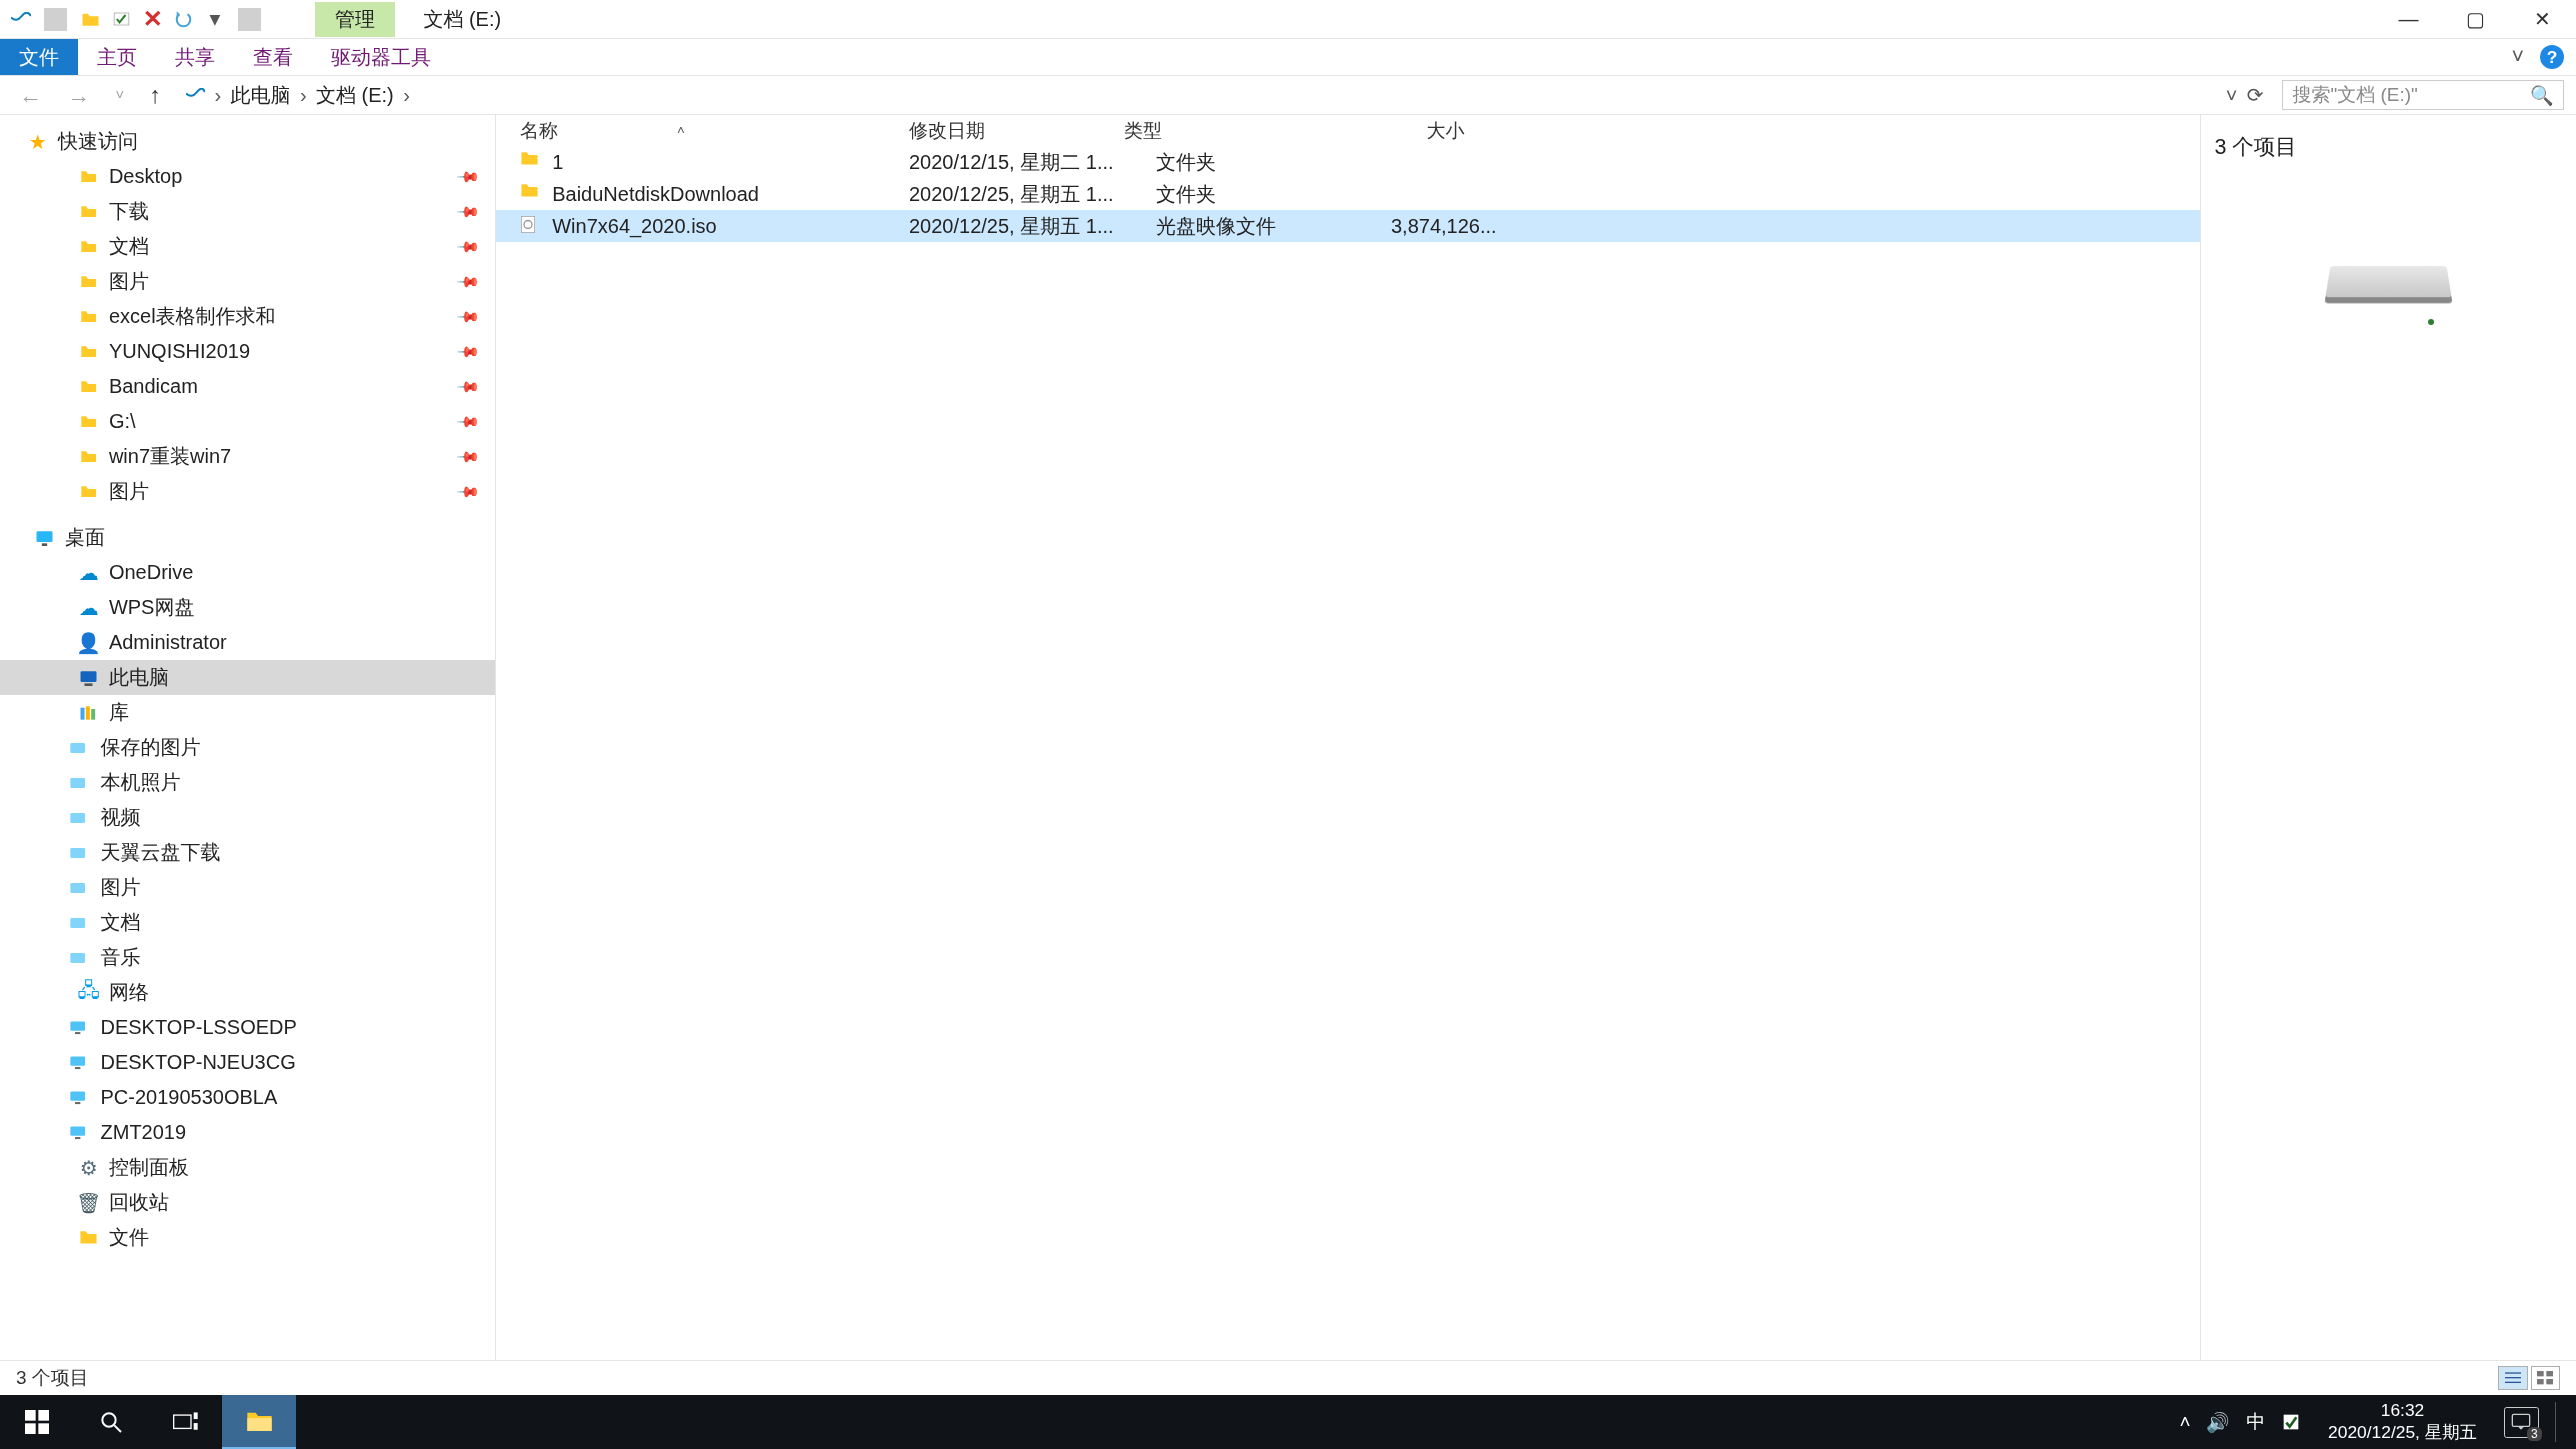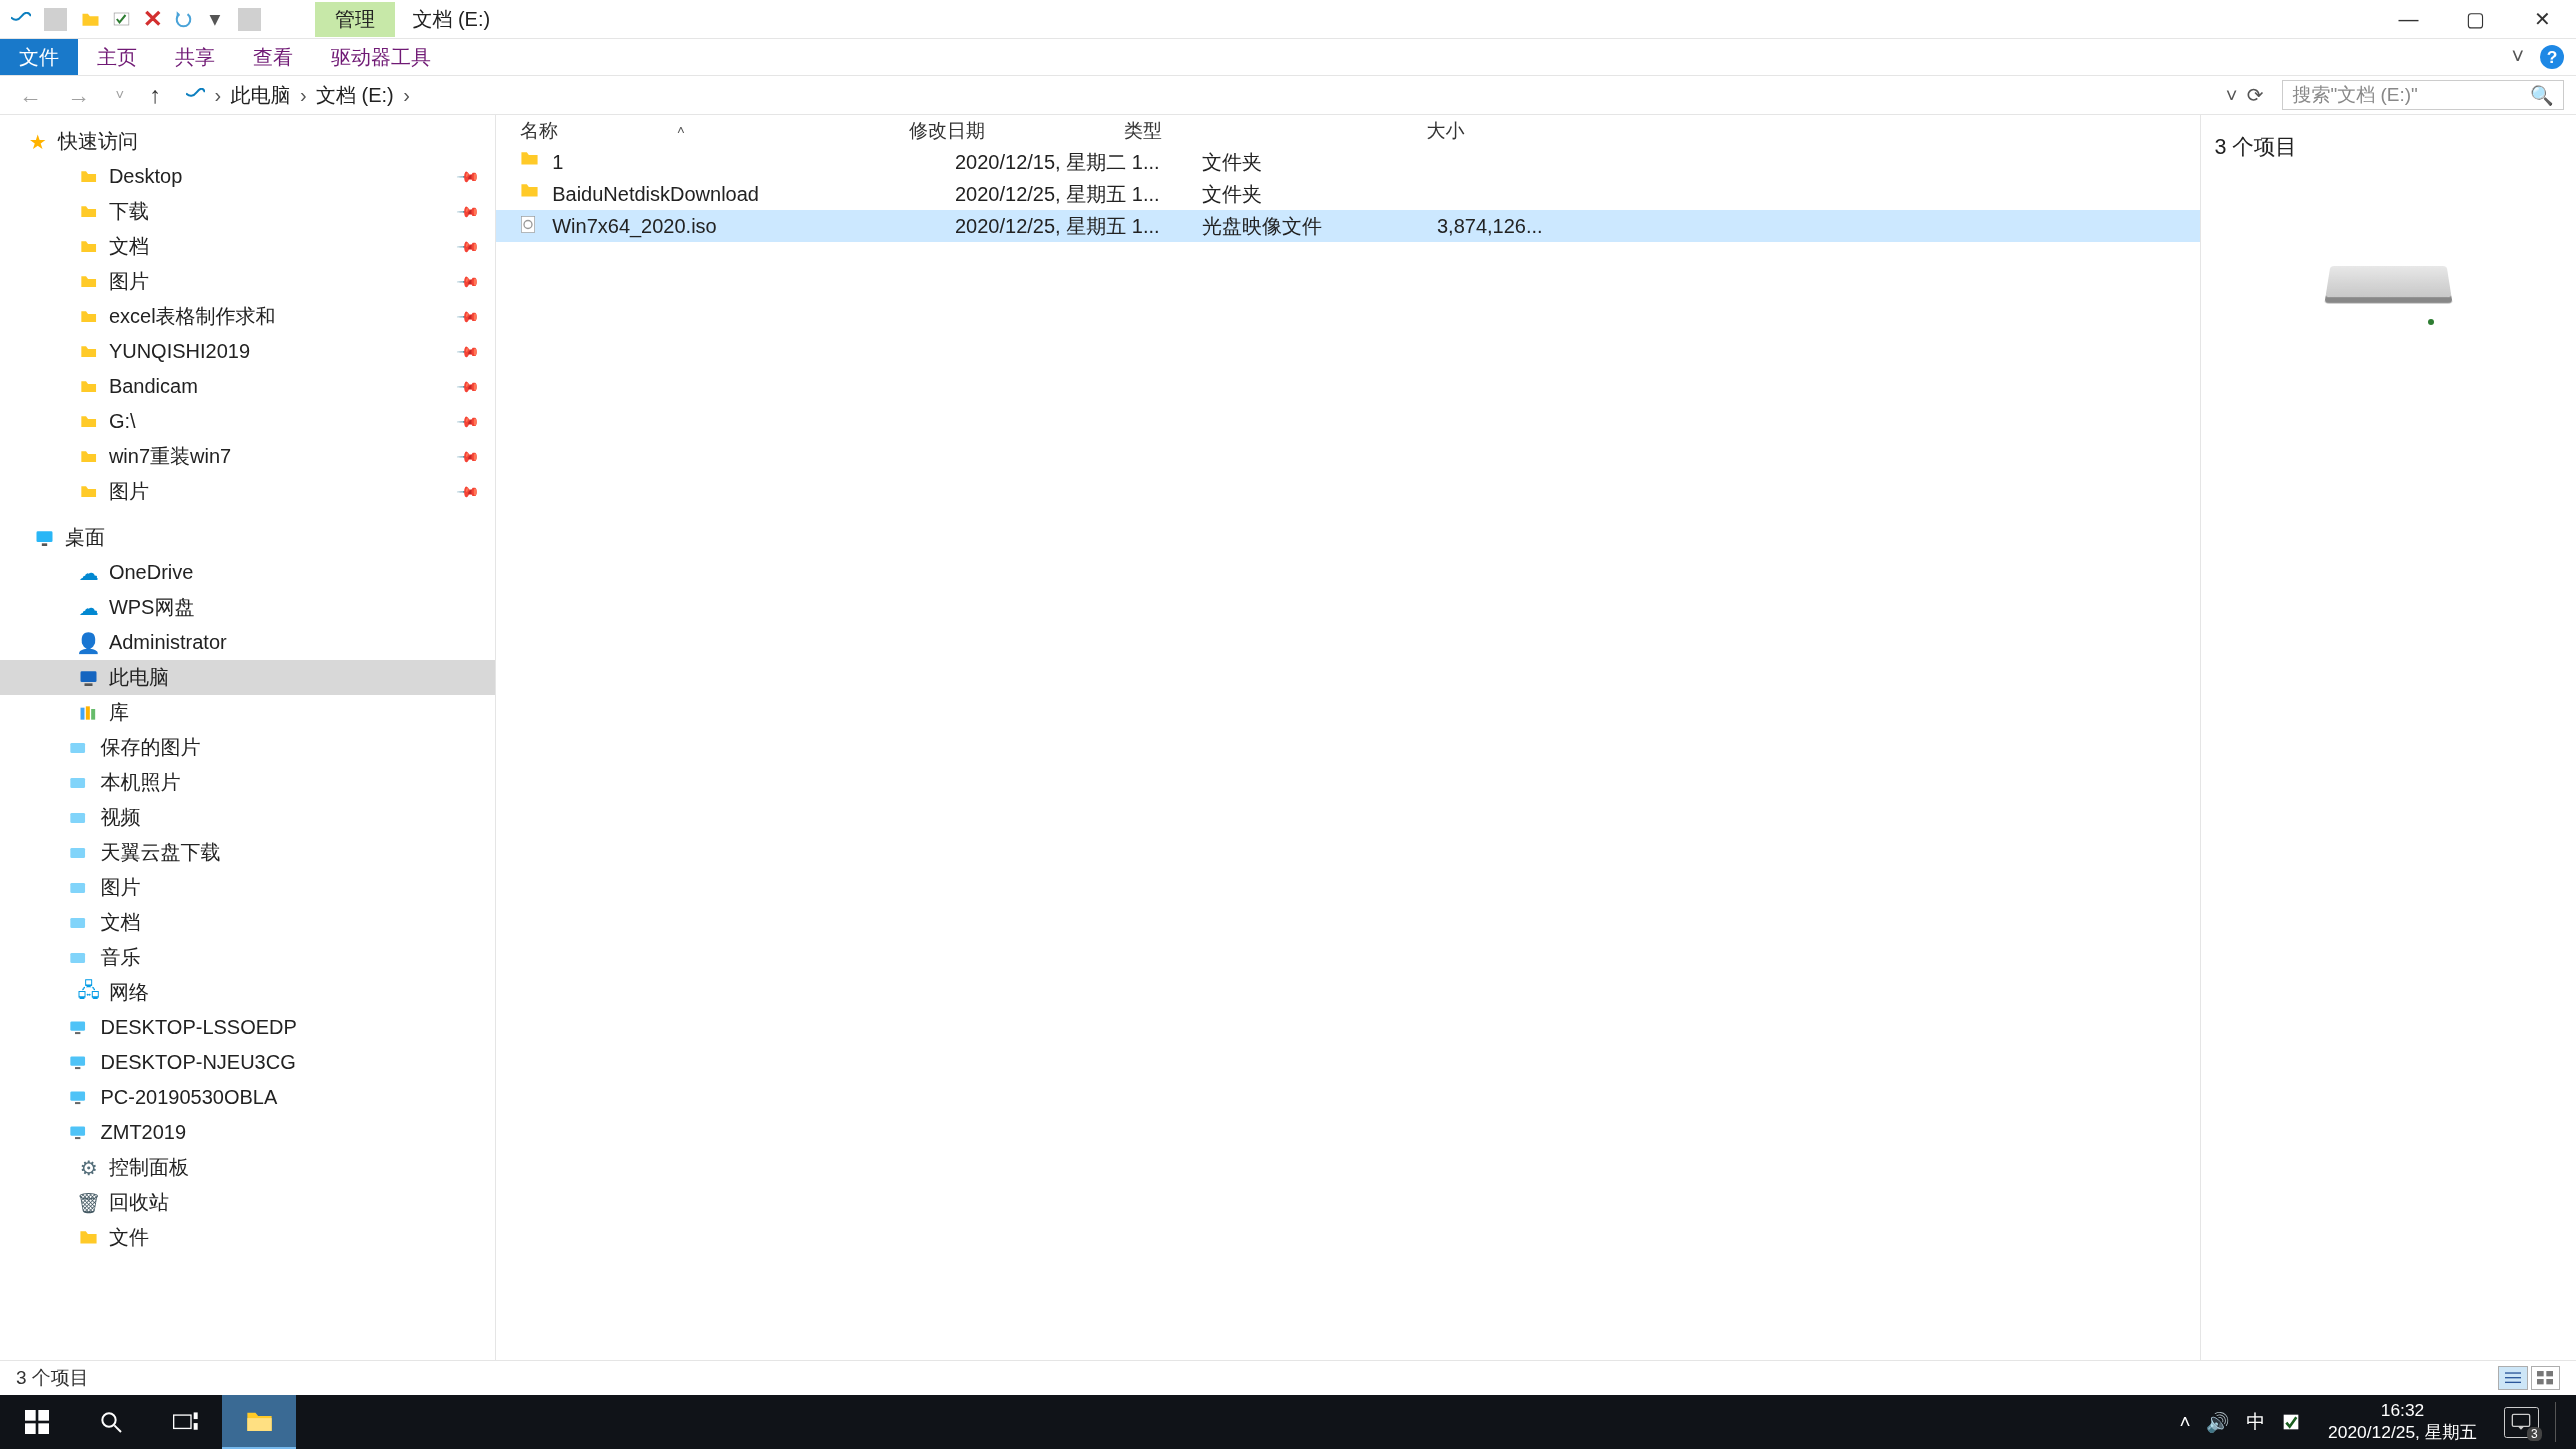--- a/index.html
+++ b/index.html
@@ -3,21 +3,21 @@
 <meta charset="utf-8">
 <style>
 * { margin: 0; padding: 0; box-sizing: border-box; font-family: "Microsoft YaHei", "Segoe UI", sans-serif; }
 body { width: 2576px; height: 1449px; background: #fff; font-size: 21.5px; overflow: hidden; }
 
 
 .titlebar { height: 39px; display: flex; align-items: center; background: #fff; border-bottom: 0.7px solid #e5e5e5; position: relative; }
 .qa-icons { display: flex; align-items: center; gap: 8px; padding: 0 9.4px; height: 100%; }
 .qa-icons span { width: 23px; height: 23px; display: flex; align-items: center; justify-content: center; }
 .qa-sep { width: 0.7px; height: 24px; background: #d0d0d0; margin: 0 4px; }
-.titlebar-center { position: absolute; left: 315px; top: 0; height: 100%; display: flex; align-items: center; }
+.titlebar-center { position: absolute; left: 315px; top: 0; height: 100%; display: flex; align-items: center; gap: 11px; }
 .mgmt-tab { background: #c7e8a8; padding: 4px 20px; color: #222; font-size: 20px; }
 .drive-tab { padding: 4px 17.4px; color: #222; font-size: 20px; }
 .win-controls { margin-left: auto; display: flex; height: 100%; }
 .win-controls > div { width: 67px; display: flex; align-items: center; justify-content: center; color: #333; font-size: 20px; }
 
 
 .ribbon { height: 36px; display: flex; align-items: stretch; background: #fff; position: relative; }
 .ribbon-tab { padding: 0 19px; display: flex; align-items: center; font-size: 20px; color: #701a75; }
 .ribbon-tab.file { background: #1979ca; color: #fff; }
 .ribbon-tab.tool { }
@@ -62,21 +62,21 @@
 .columns { display: flex; height: 31px; align-items: center; padding-left: 24px; font-size: 19px; color: #333; }
 .col-name { width: 389px; display: flex; align-items: center; gap: 119px; }
 .sort-arrow { color: #555; font-size: 13.4px; display: inline-block; }
 .col-date { width: 215px; }
 .col-type { width: 180px; }
 .col-size { width: 174px; text-align: right; padding-right: 13.4px; }
 .filerow { display: flex; height: 32px; align-items: center; padding-left: 24px; font-size: 20px; color: #222; }
 .filerow.selected { background: #cce8ff; }
 .filerow .cell-name { width: 389px; display: flex; align-items: center; gap: 10.7px; }
 .row-icon { width: 21.5px; height: 21.5px; display: inline-flex; }
-.filerow .cell-date { width: 215px; margin-left: 46px; }
+.filerow .cell-date { width: 215px; }
 .filerow .cell-type { width: 180px; margin-left: 32px; }
 .filerow .cell-size { width: 174px; text-align: right; padding-right: 13.4px; }
 
 
 .preview { width: 376px; border-left: 0.7px solid #e5e5e5; padding: 17.4px 13.4px; }
 .preview-title { font-size: 21.5px; color: #222; margin-bottom: 101px; }
 .drive-img { width: 121px; height: 67px; margin: 0 auto; position: relative; }
 .drive-body { width: 121px; height: 38px; background: linear-gradient(#e8e8e8, #c8c8c8); border-radius: 4px; transform: perspective(268px) rotateX(35deg); box-shadow: 0 6.7px 0 #888; }
 .drive-led { position: absolute; right: 14.8px; bottom: 4px; width: 6.7px; height: 6.7px; background: #2e7d32; border-radius: 50%; }
 

